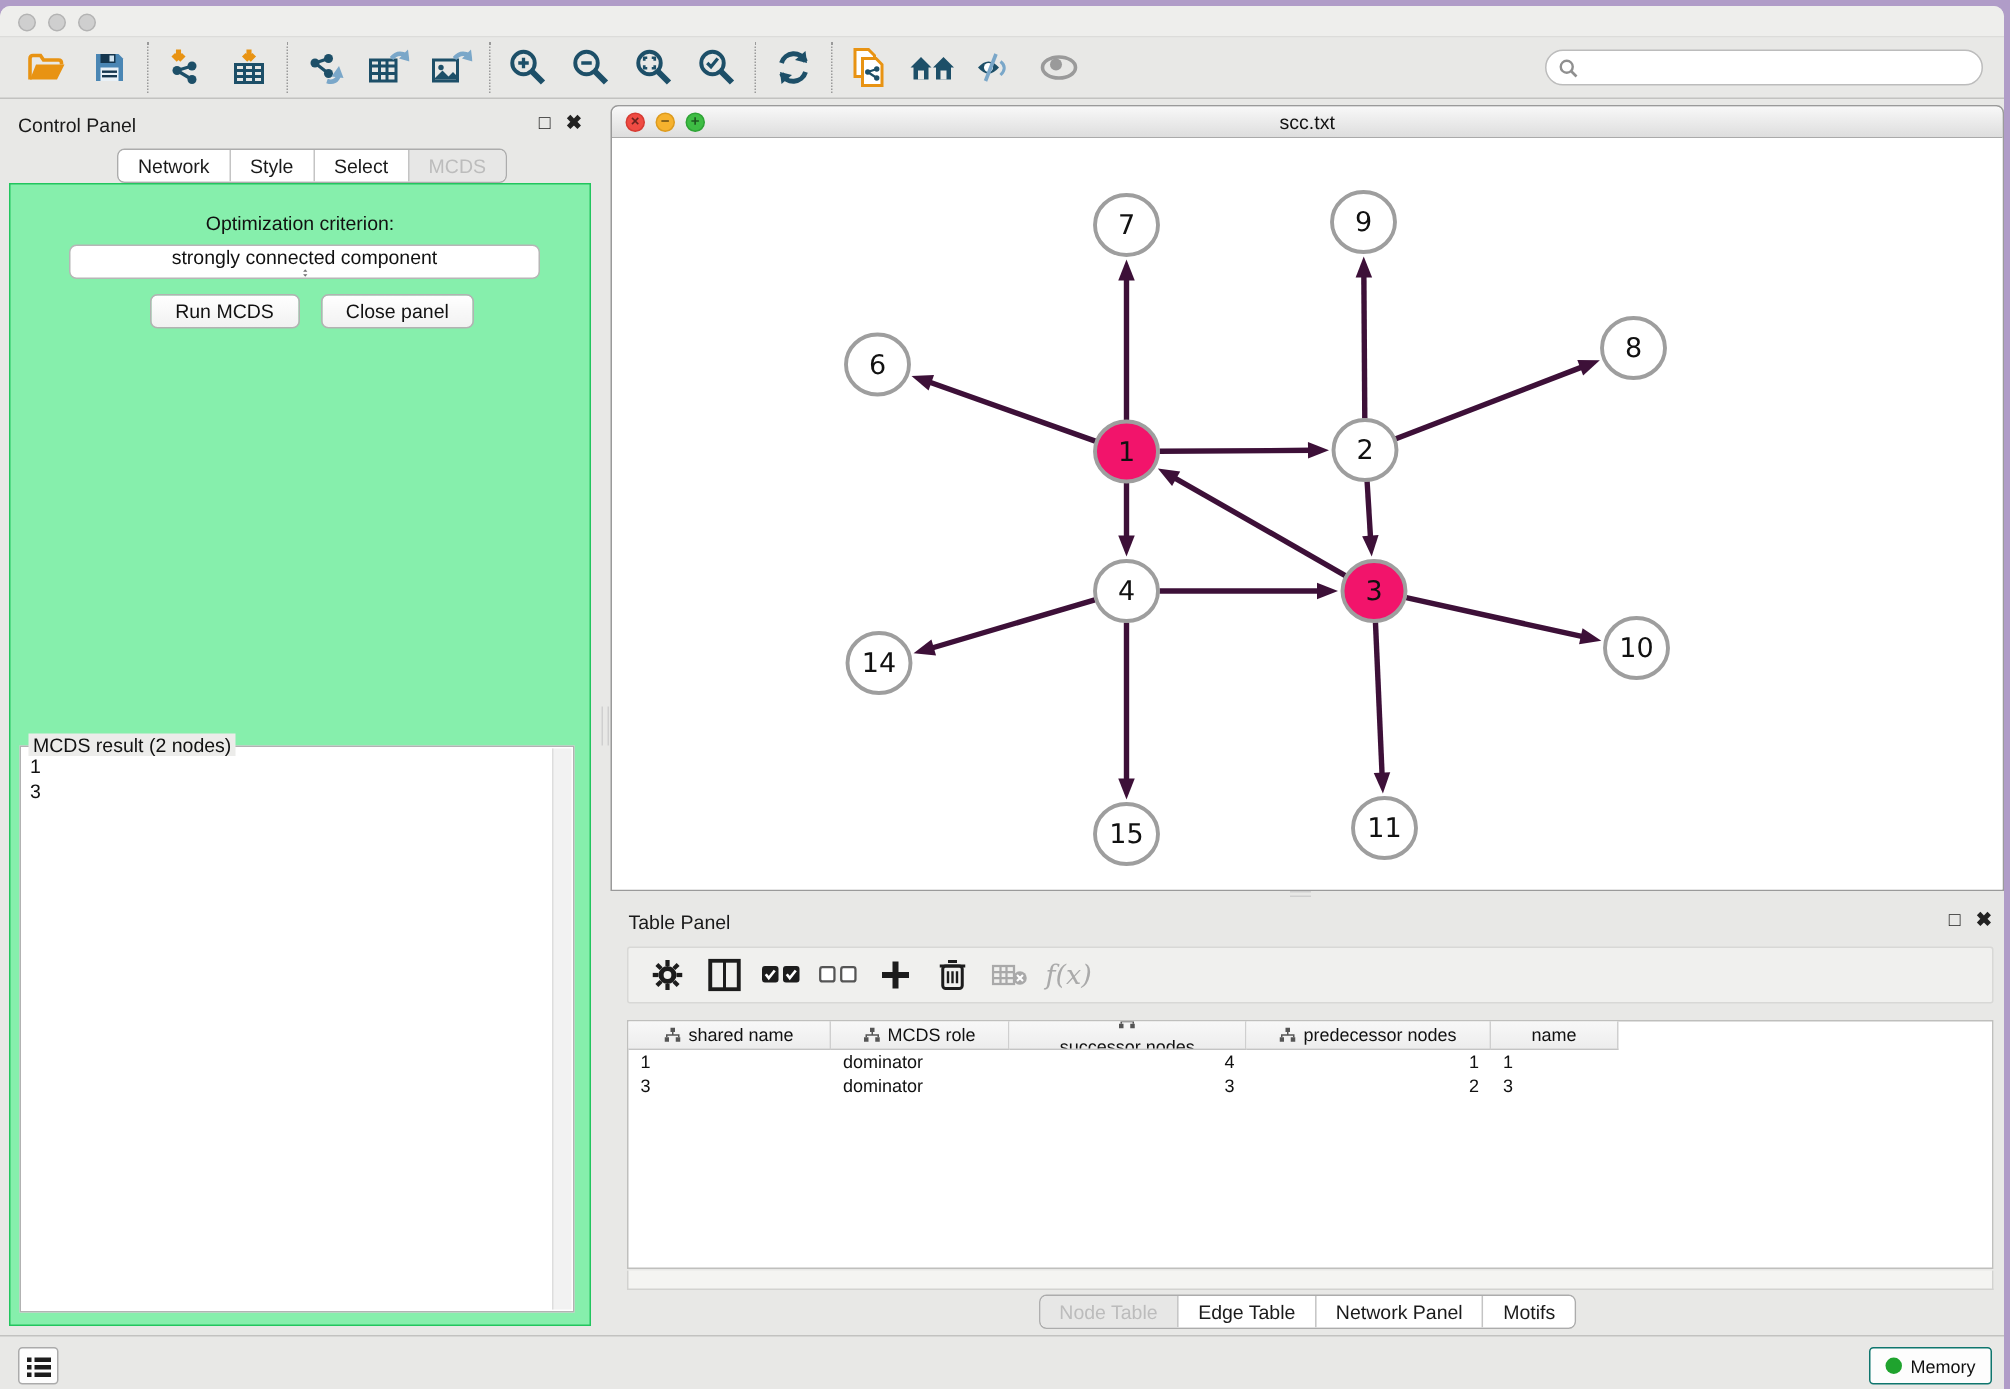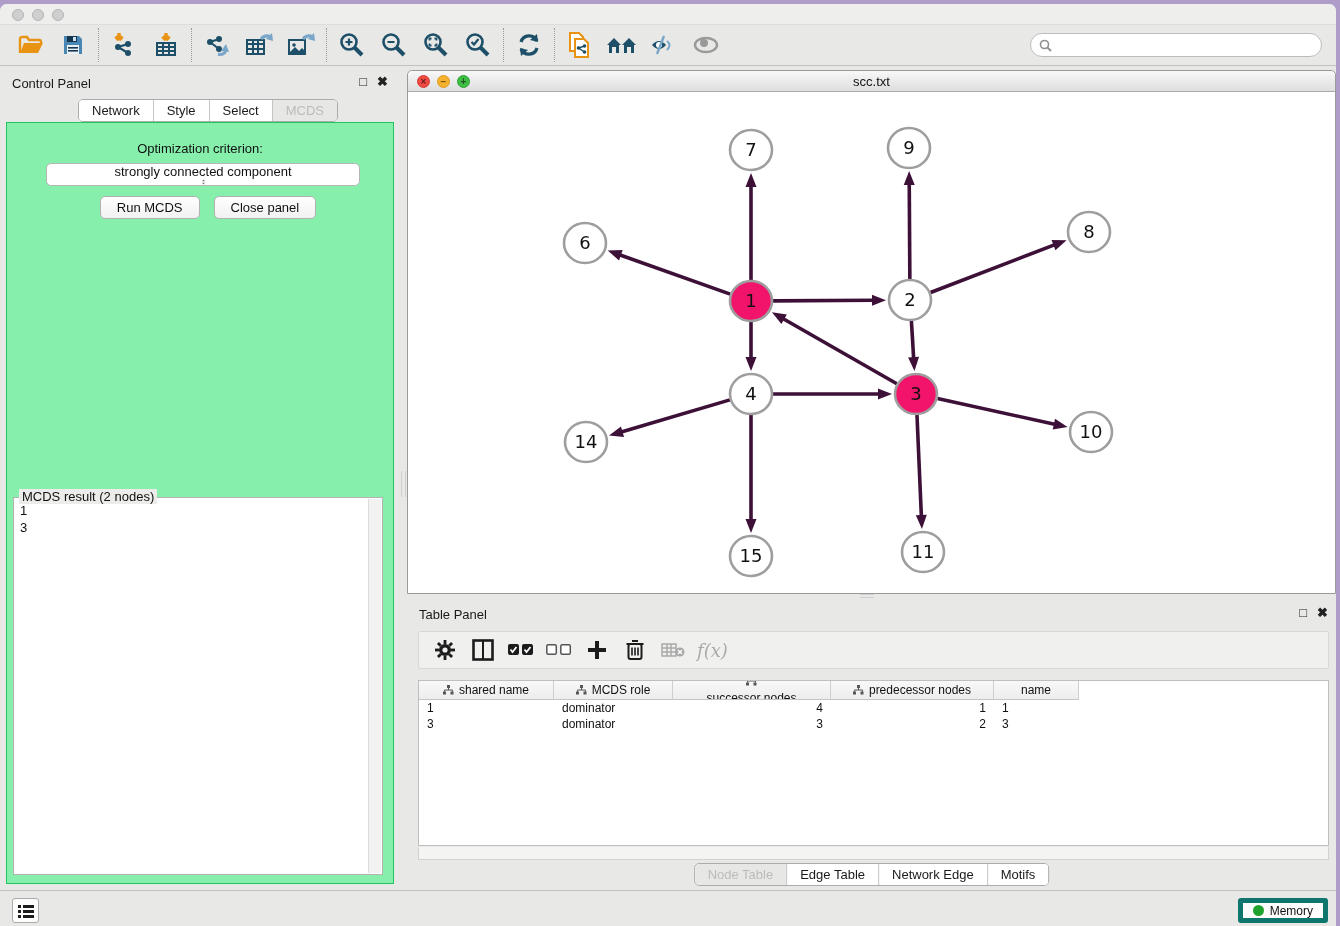--- a/index.html
+++ b/index.html
@@ -106,21 +106,21 @@
   .tscroll { position:absolute; left:11px; right:7px; bottom:26px; height:13px; background:#f4f4f2;
              border:1px solid #d2d2d0; border-top:none; }
   #tp-tabs { left:50%; transform:translateX(-50%); bottom:0px; }
 
   
   .statusbar { position:absolute; left:0; right:0; bottom:0; height:36px; background:#e8e8e6;
                border-top:1px solid #c2c2c0; }
   .sq-btn { position:absolute; left:12px; top:7px; width:27px; height:25px; background:#fdfdfd;
             border:1px solid #ababab; border-radius:3px; display:flex; align-items:center; justify-content:center; }
   .mem-btn { position:absolute; right:8px; top:7px; height:25px; background:#fdfdfd;
-             border:5px solid #0f766e; border-radius:3px; display:flex; align-items:center;
+             border:1px solid #0f766e; border-radius:3px; display:flex; align-items:center;
              padding:0 10px; gap:6px; font-size:12px; color:#111; }
   .mem-dot { width:11px; height:11px; border-radius:50%; background:#1fa32e; }
   svg { display:block; }
 </style>
 </head>
 <body>
 
 <div id="app">
 <div id="window">
 
@@ -578,21 +578,21 @@
                 <div class="td">2</div>
                 <div class="td">3</div>
               </div>
             </div>
       </div>
       <div class="tscroll"></div>
 
       <div class="segbar" id="tp-tabs" style="position:absolute;">
             <span class="seg active">Node Table</span>
             <span class="seg">Edge Table</span>
-            <span class="seg">Network Edge</span>
+            <span class="seg">Network Panel</span>
             <span class="seg">Motifs</span>
           </div>
     </div>
   </div>
 
   <div class="statusbar">
     <span class="sq-btn">
       <svg width="16" height="14" viewBox="0 0 16 14">
             <g fill="#1c1c1c">
               <rect x="0" y="1" width="3" height="3"></rect>

